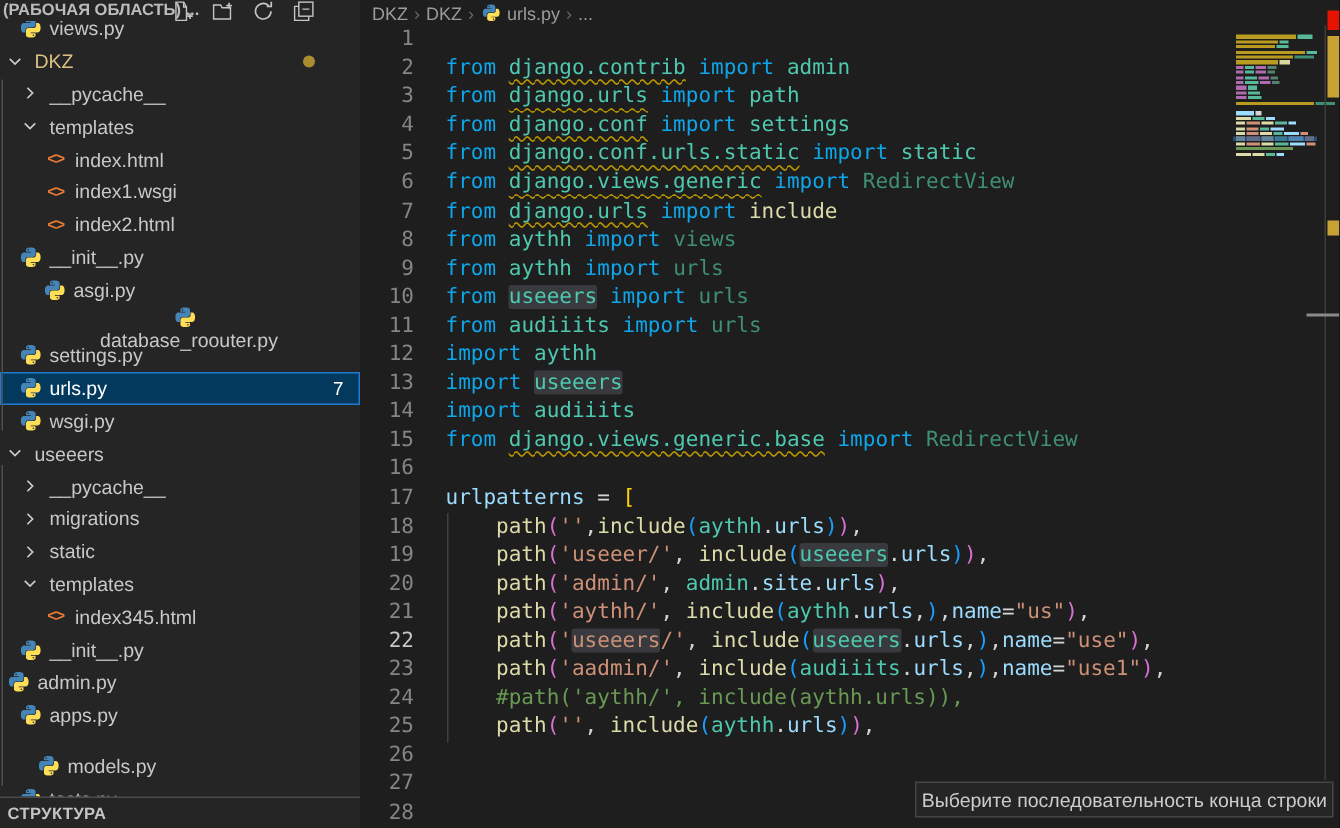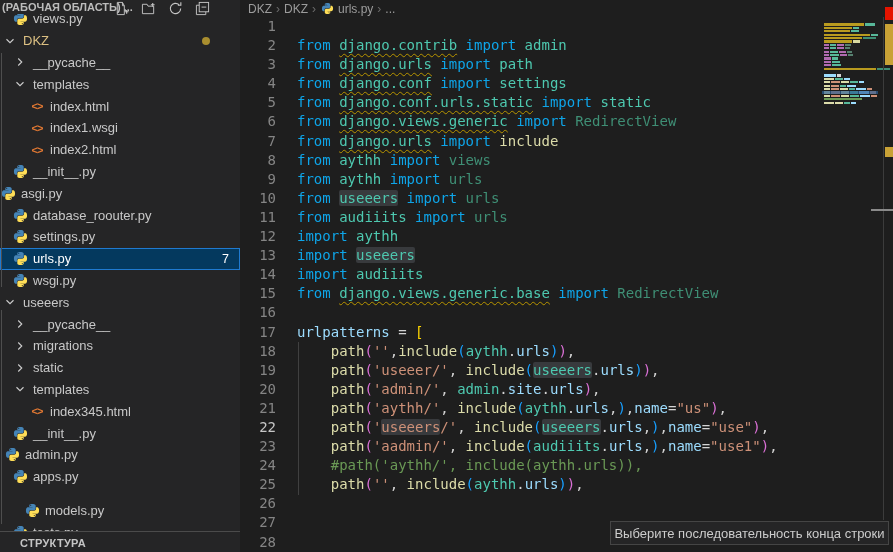--- a/index.html
+++ b/index.html
@@ -15,21 +15,21 @@
   .trow{height:21.8px;display:flex;align-items:center;font-size:13px;color:#c8c8c8;position:relative;cursor:pointer;}
   .trow.sel{background:#04395e;outline:1px solid #1f7ad0;outline-offset:-1px;color:#fff;}
   .tico{width:16px;margin-right:5px;flex:none;display:flex;align-items:center;justify-content:center;}
   .tlab{white-space:nowrap;}
   .tlab.gold{color:#dcc083;}
   .html-ico{color:#e37933;font-size:11px;font-weight:bold;letter-spacing:-1px;}
   .tbadge{position:absolute;right:11px;color:#ffffff;font-size:12.5px;}
   .tdot{position:absolute;right:30px;width:8px;height:8px;border-radius:50%;background:#a98e2f;}
   .guide{position:absolute;left:1px;width:1px;background:#4e4e4e;z-index:1;}
   .sb-footer{position:absolute;left:0;right:0;top:531px;height:21px;background:#252526;border-top:1px solid #4b4b4b;
-             display:flex;align-items:center;padding-left:20px;font-size:11px;font-weight:bold;color:#c5c5c5;
+             display:flex;align-items:center;padding-left:5px;font-size:11px;font-weight:bold;color:#c5c5c5;
              letter-spacing:.3px;z-index:7;}
   
   .editor{position:absolute;left:240px;top:0;right:0;bottom:0;background:#1e1e1e;}
   .breadcrumb{position:absolute;left:0;top:0;right:0;height:17px;display:flex;align-items:center;
               padding-left:8px;font-size:12px;color:#9c9c9c;}
   .crumb{cursor:pointer;display:flex;align-items:center;gap:3px;}
   .crumb-sep{color:#6b6b6b;margin:0 4px;}
   .code{position:absolute;left:0;top:17px;width:640px;}
   .cl{height:19.1px;display:flex;font-family:"DejaVu Sans Mono",monospace;font-size:14px;line-height:19.1px;white-space:pre;}
   .ln{width:36px;flex:none;text-align:right;color:#858585;}
@@ -120,30 +120,30 @@
         </div>
         <div class="trow" style="padding-left: 12px;">
           <span class="tico">
             <svg width="15" height="15" viewBox="0 0 32 32">
               <path fill="#4584b6" d="M15.9 2c-7.1 0-6.7 3.1-6.7 3.1v3.2h6.8v1H6.5S2 8.8 2 16c0 7.2 4 6.9 4 6.9h2.4v-3.3s-.1-4 3.9-4h6.7s3.8.1 3.8-3.7V5.8S23.4 2 15.9 2zm-3.7 2.1c.7 0 1.2.5 1.2 1.2s-.5 1.2-1.2 1.2-1.2-.5-1.2-1.2.5-1.2 1.2-1.2z"></path>
               <path fill="#ffde57" d="M16.1 30c7.1 0 6.7-3.1 6.7-3.1v-3.2H16v-1h9.5s4.5.5 4.5-6.7c0-7.2-4-6.9-4-6.9h-2.4v3.3s.1 4-3.9 4H13s-3.8-.1-3.8 3.7v6.1S8.6 30 16.1 30zm3.7-2.1c-.7 0-1.2-.5-1.2-1.2s.5-1.2 1.2-1.2 1.2.5 1.2 1.2-.5 1.2-1.2 1.2z"></path>
             </svg>
           </span>
           <span class="tlab">__init__.py</span>
         </div>
-        <div class="trow" style="padding-left: 0;">
+        <div class="trow" style="padding-left: 28px;">
           <span class="tico">
             <svg width="15" height="15" viewBox="0 0 32 32">
               <path fill="#4584b6" d="M15.9 2c-7.1 0-6.7 3.1-6.7 3.1v3.2h6.8v1H6.5S2 8.8 2 16c0 7.2 4 6.9 4 6.9h2.4v-3.3s-.1-4 3.9-4h6.7s3.8.1 3.8-3.7V5.8S23.4 2 15.9 2zm-3.7 2.1c.7 0 1.2.5 1.2 1.2s-.5 1.2-1.2 1.2-1.2-.5-1.2-1.2.5-1.2 1.2-1.2z"></path>
               <path fill="#ffde57" d="M16.1 30c7.1 0 6.7-3.1 6.7-3.1v-3.2H16v-1h9.5s4.5.5 4.5-6.7c0-7.2-4-6.9-4-6.9h-2.4v3.3s.1 4-3.9 4H13s-3.8-.1-3.8 3.7v6.1S8.6 30 16.1 30zm3.7-2.1c-.7 0-1.2-.5-1.2-1.2s.5-1.2 1.2-1.2 1.2.5 1.2 1.2-.5 1.2-1.2 1.2z"></path>
             </svg>
           </span>
           <span class="tlab">asgi.py</span>
         </div>
-        <div class="trow" style="padding-left: 12px;">
+        <div class="trow" style="padding-left: 12px; flex-direction: column;">
           <span class="tico">
             <svg width="15" height="15" viewBox="0 0 32 32">
               <path fill="#4584b6" d="M15.9 2c-7.1 0-6.7 3.1-6.7 3.1v3.2h6.8v1H6.5S2 8.8 2 16c0 7.2 4 6.9 4 6.9h2.4v-3.3s-.1-4 3.9-4h6.7s3.8.1 3.8-3.7V5.8S23.4 2 15.9 2zm-3.7 2.1c.7 0 1.2.5 1.2 1.2s-.5 1.2-1.2 1.2-1.2-.5-1.2-1.2.5-1.2 1.2-1.2z"></path>
               <path fill="#ffde57" d="M16.1 30c7.1 0 6.7-3.1 6.7-3.1v-3.2H16v-1h9.5s4.5.5 4.5-6.7c0-7.2-4-6.9-4-6.9h-2.4v3.3s.1 4-3.9 4H13s-3.8-.1-3.8 3.7v6.1S8.6 30 16.1 30zm3.7-2.1c-.7 0-1.2-.5-1.2-1.2s.5-1.2 1.2-1.2 1.2.5 1.2 1.2-.5 1.2-1.2 1.2z"></path>
             </svg>
           </span>
           <span class="tlab">database_roouter.py</span>
         </div>
         <div class="trow" style="padding-left: 12px;">
           <span class="tico">

